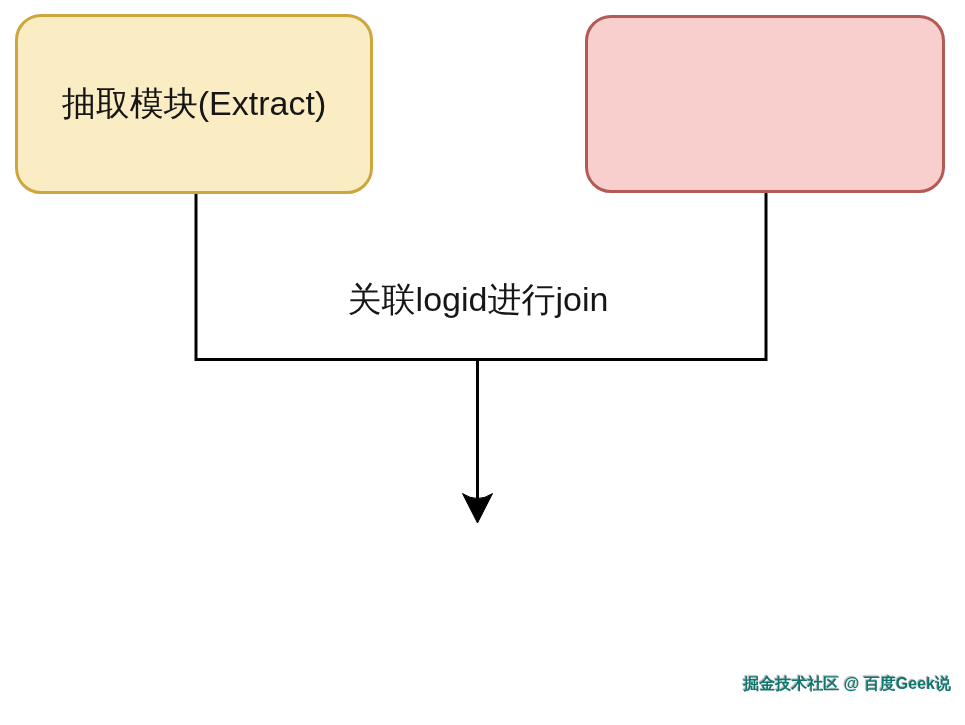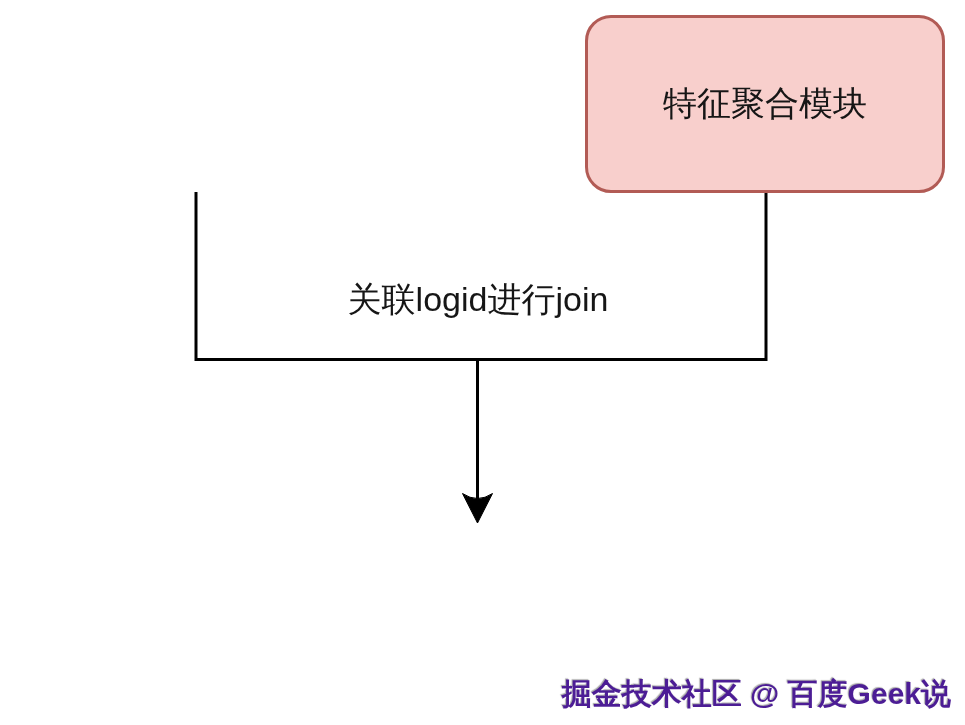--- a/index.html
+++ b/index.html
@@ -68,23 +68,23 @@
     white-space: nowrap;
     font-size: 34px;
     color: #161616;
     z-index: 3;
   }
   .watermark {
     position: absolute;
     right: 14px;
     top: 674px;
     white-space: nowrap;
-    font-size: 30px;
+    font-size: 16px;
     font-weight: 700;
-    color: #4c1d95;
+    color: #0f766e;
     text-shadow: 1px 1px 1px #ffffff, -1px -1px 1px #a8a8a8;
     z-index: 4;
   }
 </style>
 </head>
 <body>
 
 <div class="canvas">
 
   <svg class="connector-layer" width="965" height="725" viewBox="0 0 965 725" xmlns="http://www.w3.org/2000/svg">
@@ -93,24 +93,27 @@
 
     <path d="M766 191 L766 358" stroke="#000000" stroke-width="3" fill="none"></path>
 
     <path d="M194.5 359.5 L767.5 359.5" stroke="#000000" stroke-width="3" fill="none"></path>
 
     <path d="M477.5 361 L477.5 501" stroke="#000000" stroke-width="3" fill="none"></path>
 
     <path d="M477.5 523 L462.5 493.5 Q477.5 503.5 492.5 493.5 Z" fill="#000000" stroke="#000000" stroke-width="1"></path>
   </svg>
 
+  <div class="node node-extract">
+    <span>抽取模块(Extract)</span>
+  </div>
 
   <div class="node node-accumulate">
     <span>
-      <span>特征聚合模块</span><br>
+      <br>
     </span>
   </div>
 
 
   <div class="edge-label">关联logid进行join</div>
 
   <div class="watermark">掘金技术社区 @ 百度Geek说</div>
 
 </div>
 

